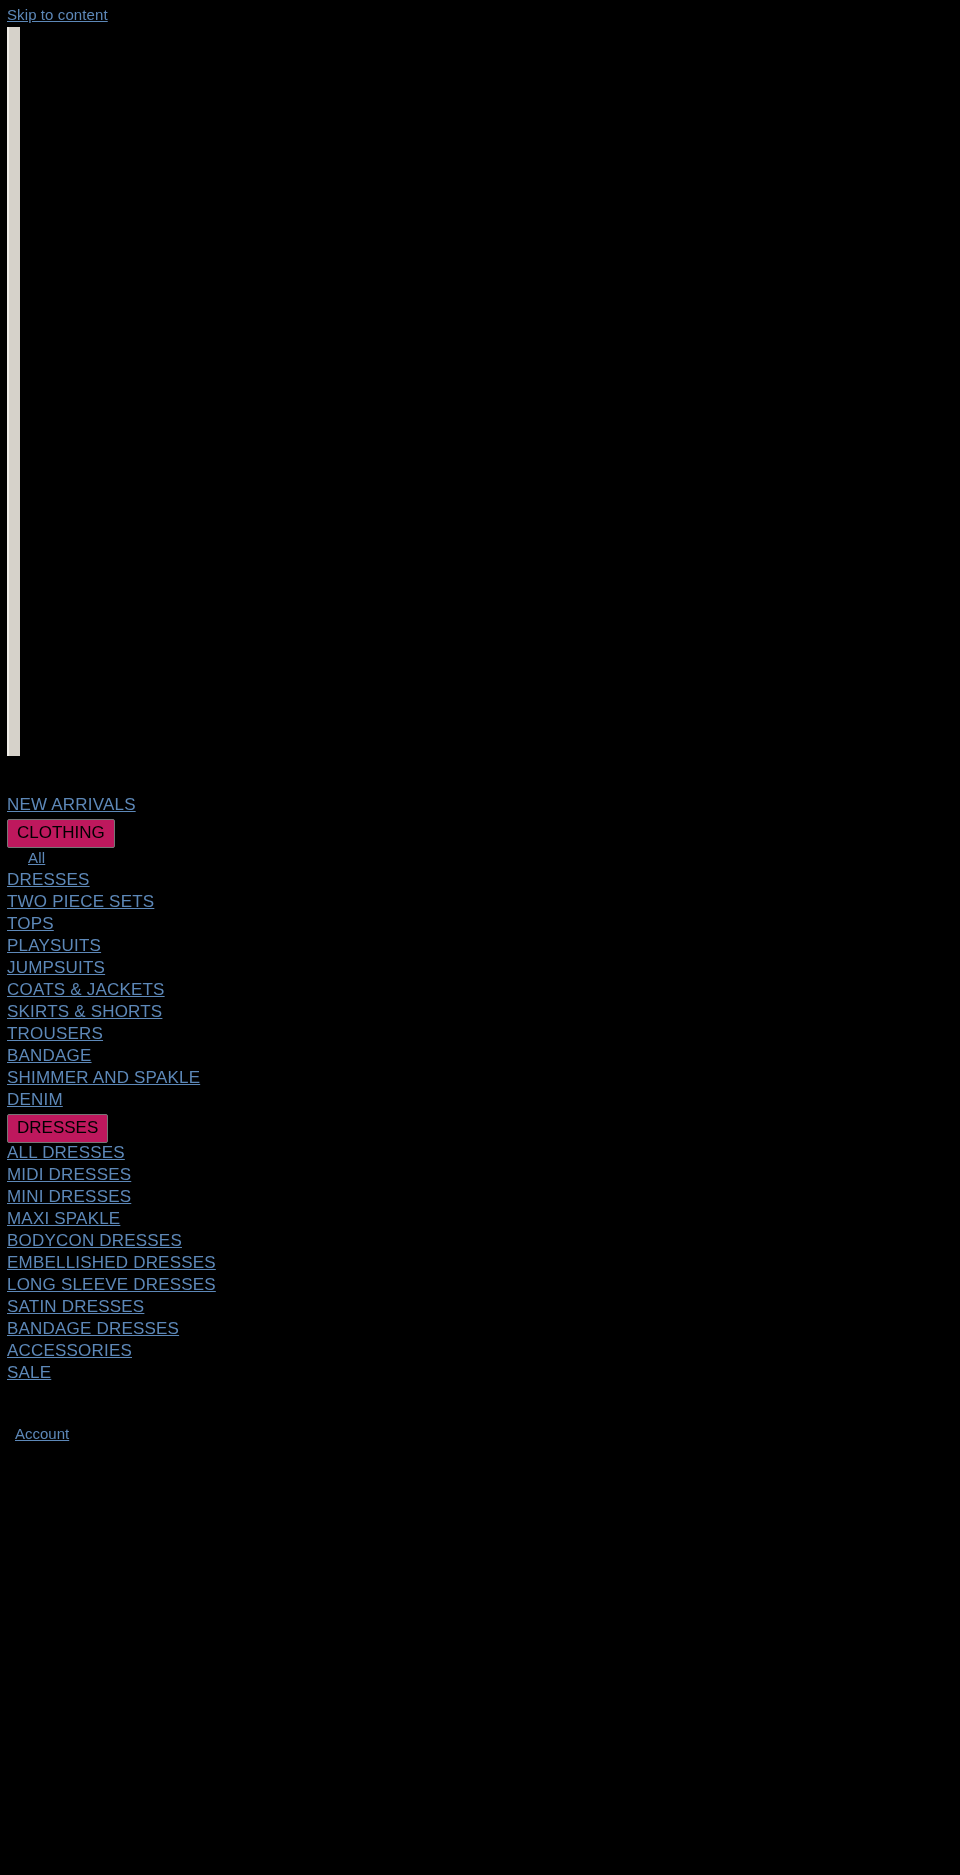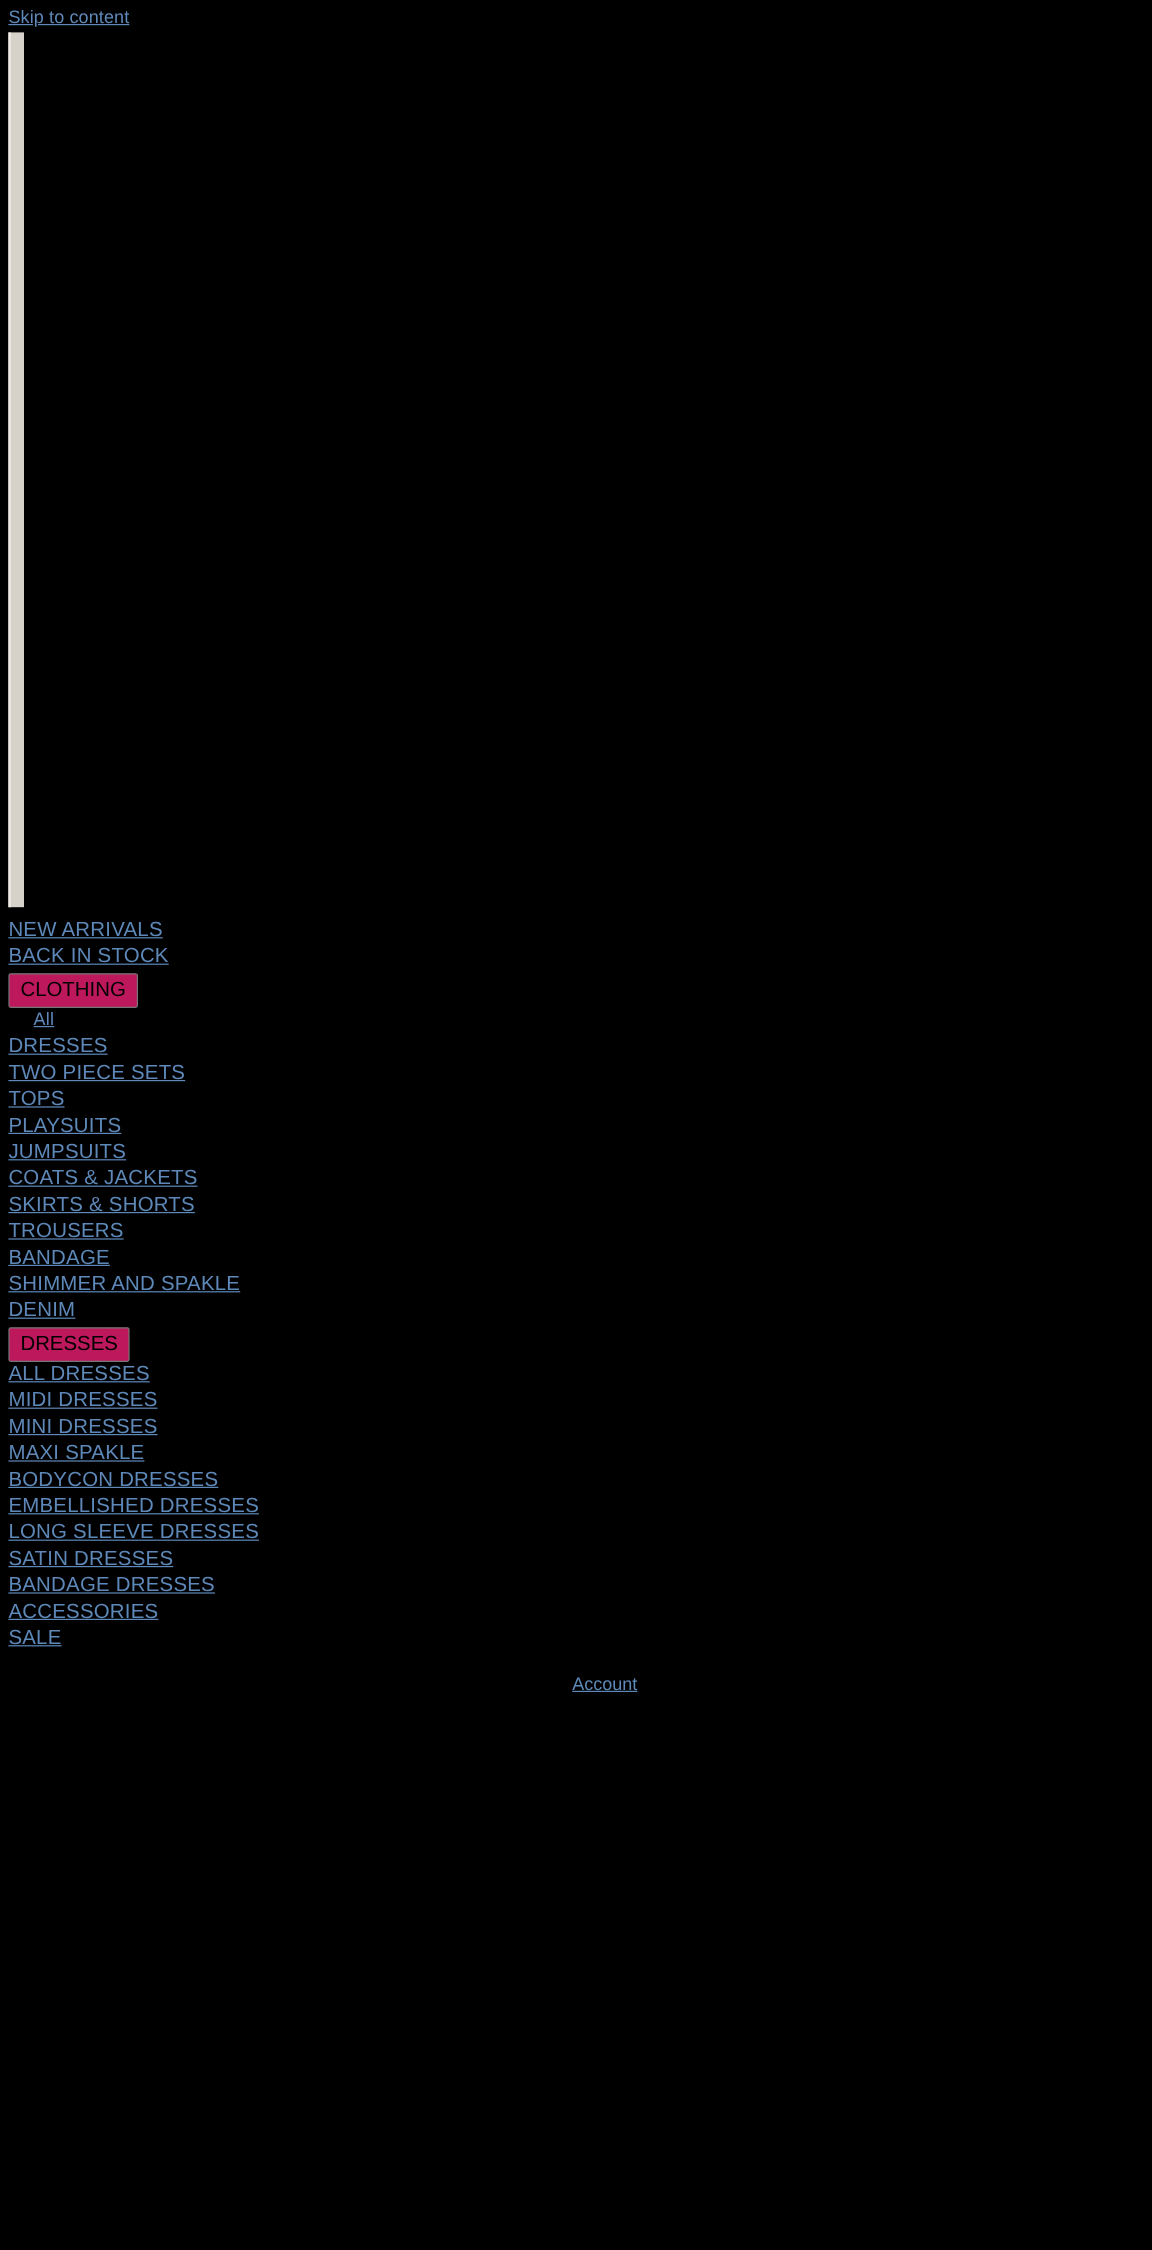--- a/index.html
+++ b/index.html
@@ -47,21 +47,21 @@
     height: 729px;
     background: #d6d2ca;
     border-left: 2px solid #efece6;
     box-sizing: border-box;
   }
 
   
   .nav {
     position: absolute;
     left: 0;
-    top: 764px;
+    top: 794px;
     width: 960px;
   }
 
   .nav-link {
     display: block;
     color: #5d88b8;
     text-decoration: underline;
     font-size: 17px;
     line-height: 22px;
     padding-left: 7px;
@@ -91,23 +91,22 @@
     cursor: pointer;
     box-sizing: border-box;
   }
 
   .disclosure-row {
     height: 31px;
   }
 
   
   .account-wrap {
-    margin-top: 18px;
-    padding-left: 48px;
-    text-align: center;
+    margin-top: 40px;
+    padding-left: 15px;
   }
 
   .account-link {
     color: #5d88b8;
     text-decoration: underline;
     font-size: 15px;
     line-height: 20px;
     cursor: pointer;
     white-space: nowrap;
   }
@@ -117,21 +116,20 @@
 
 <div class="page">
 
   <a class="skip-link">Skip to content</a>
 
   <div class="logo-placeholder"></div>
 
   <nav class="nav">
 
     <a class="nav-link">NEW ARRIVALS</a>
-    <a class="nav-link">BACK IN STOCK</a>
 
     <div class="disclosure-row">
       <button class="disclosure">CLOTHING</button>
     </div>
 
     <a class="nav-link small">All</a>
     <a class="nav-link">DRESSES</a>
     <a class="nav-link">TWO PIECE SETS</a>
     <a class="nav-link">TOPS</a>
     <a class="nav-link">PLAYSUITS</a>

